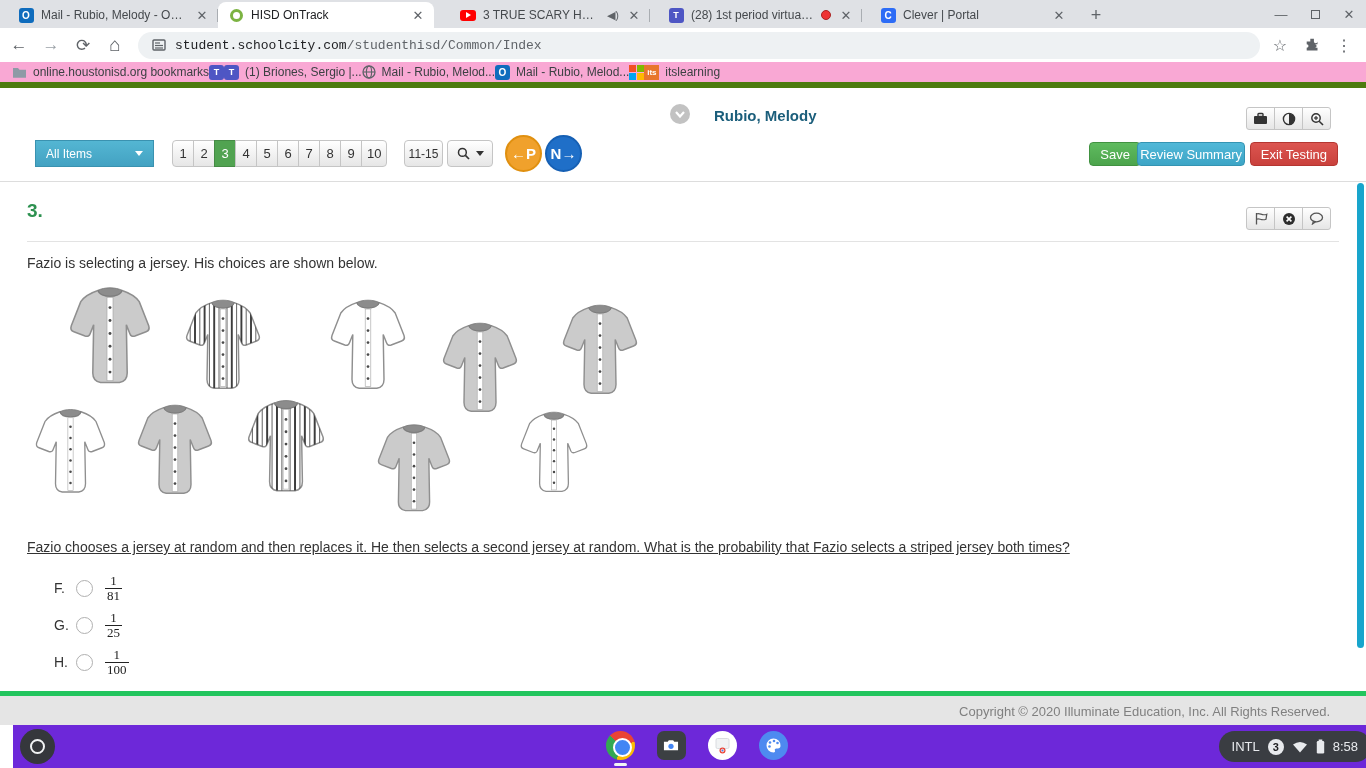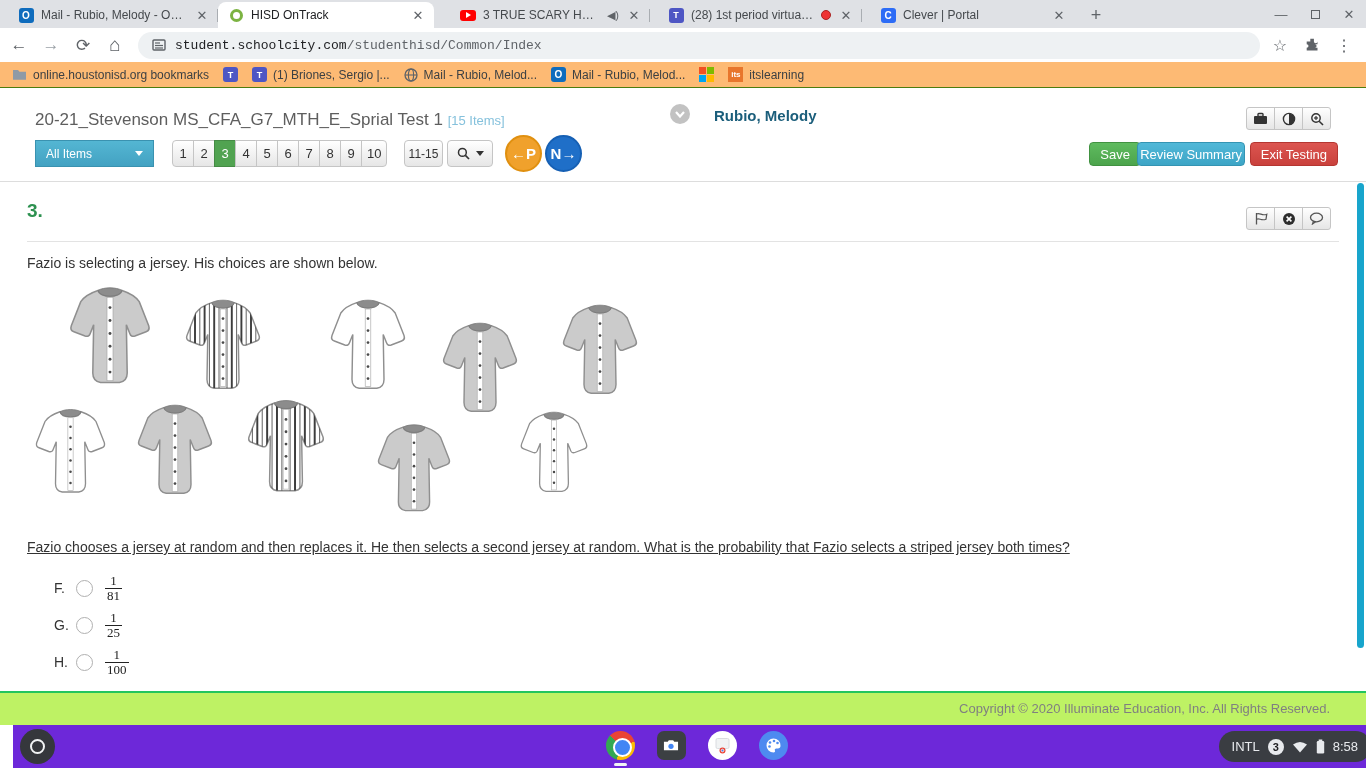--- a/index.html
+++ b/index.html
@@ -30,21 +30,21 @@
 
   .toolbar { position:absolute; top:28px; left:0; width:1366px; height:34px; background:#fff; display:flex; align-items:center; }
   .nav-ic { width:26px; height:26px; display:flex; align-items:center; justify-content:center; font-size:17px; color:#5f6368; margin-left:6px; }
   .nav-ic.fwd { color:#9aa0a6; }
   .omnibox { height:27px; background:#eef1f3; border-radius:14px; flex:1; margin:0 8px 0 10px; display:flex; align-items:center; padding:0 14px; gap:9px; }
   .omnibox .url { font-size:13px; color:#202124;font-family:Liberation Mono, monospace; }
   .omnibox .url .path { color:#5f6368; }
   .tb-right { display:flex; align-items:center; gap:8px; padding-right:10px; color:#5f6368; }
   .tb-right .tbtn { width:24px; height:24px; display:flex; align-items:center; justify-content:center; font-size:16px; }
 
-  .bookmarks { position:absolute; top:62px; left:0; width:1366px; height:26px; background:#fdba74; border-bottom:1px solid #4d7c0f; display:flex; align-items:center; padding-left:12px; gap:14px; }
+  .bookmarks { position:absolute; top:62px; left:0; width:1366px; height:26px; background:#f9a8d4; border-bottom:6px solid #4d7c0f; display:flex; align-items:center; padding-left:12px; gap:0; }
   .bm { display:flex; align-items:center; gap:6px; font-size:12px; color:#3c4043; white-space:nowrap; }
   .ms-squares { display:grid; grid-template-columns:7px 7px; grid-template-rows:7px 7px; gap:1px; }
   .ms-squares i { display:block; }
   .ic-its { width:15px; height:15px; background:#e8762c; border-radius:0; color:#fff; font-size:8px; font-weight:bold; display:flex; align-items:center; justify-content:center; }
 
   
   .page { position:absolute; top:89px; left:0; width:1366px; height:602px; background:#fff; }
   .test-title { position:absolute; left:35px; top:21px; font-size:17px; color:#5e5e5e; }
   .test-title .count { font-size:13px; color:#85c1dc; }
   .student { position:absolute; left:670px; top:15px; display:flex; align-items:flex-end; gap:24px; }
@@ -87,21 +87,21 @@
   .choices { position:absolute; left:54px; top:392px; }
   .choice { display:flex; align-items:center; height:28px; margin-bottom:9px; }
   .choice .letter { font-size:14px; color:#333; width:20px; }
   .radio { width:17px; height:17px; border:1px solid #b0b0b0; border-radius:50%; background:#fff; margin-left:2px; }
   .frac { display:inline-block; text-align:center; margin-left:12px; font-family:"Liberation Serif", serif; font-size:13px; color:#222; line-height:1.05; }
   .frac .den { border-top:1px solid #222; padding:0 2px; display:block; }
   .frac .num { display:block; padding:0 2px; }
 
   .scrollbar { position:absolute; right:2px; top:94px; width:7px; height:465px; background:#18a5cc; border-radius:4px; }
 
-  .footer { position:absolute; top:691px; left:0; width:1366px; height:34px; background:#bef264; border-top:2px solid #22c55e; font-size:13px; color:#808080; text-align:right; line-height:32px; padding-right:36px; }
+  .footer { position:absolute; top:691px; left:0; width:1366px; height:34px; background:#e5e5e5; border-top:5px solid #22c55e; font-size:13px; color:#808080; text-align:right; line-height:32px; padding-right:36px; }
 
   
   .shelf { position:absolute; top:725px; left:13px; width:1366px; height:43px; background:#6d28d9; }
   .launcher { position:absolute; left:7px; top:4px; width:35px; height:35px; border-radius:50%; background:#35373c; display:flex; align-items:center; justify-content:center; }
   .launcher .ring { width:15px; height:15px; border:2.5px solid #f1f3f4; border-radius:50%; }
   .shelf-apps { position:absolute; left:593px; top:6px; display:flex; gap:22px; }
   .app-ic { width:29px; height:29px; position:relative; }
   .chrome-logo { width:29px; height:29px; border-radius:50%; background:conic-gradient(from -45deg, #ea4335 0 120deg, #fbbc05 0 240deg, #34a853 0 360deg); position:relative; }
   .chrome-logo:after { content:""; position:absolute; left:7px; top:7px; width:15px; height:15px; background:#4285f4; border:2.5px solid #fff; border-radius:50%; }
   .run-dot { position:absolute; left:8px; bottom:-6px; width:13px; height:3px; border-radius:2px; background:#f1f3f4; }
@@ -272,24 +272,20 @@
       </span>
   </span>
   <span class="bm">
       <span class="ic-its">its</span>
       <span>itslearning</span>
     </span>
 </div>
 
 <div class="page">
   <div class="navrow">
-    <div class="test-title">
-      <span>20-21_Stevenson MS_CFA_G7_MTH_E_Sprial Test 1</span>
-      <span class="count">[15 Items]</span>
-    </div>
     <div class="student">
       <span class="chev-circle">
         <svg width="10" height="7" viewBox="0 0 10 7">
             <polyline points="1,1 5,5.5 9,1" fill="none" stroke="#fff" stroke-width="2.2"></polyline>
           </svg>
       </span>
       <span class="name">Rubio, Melody</span>
     </div>
     <div class="tool-group">
       <span class="gbtn">

